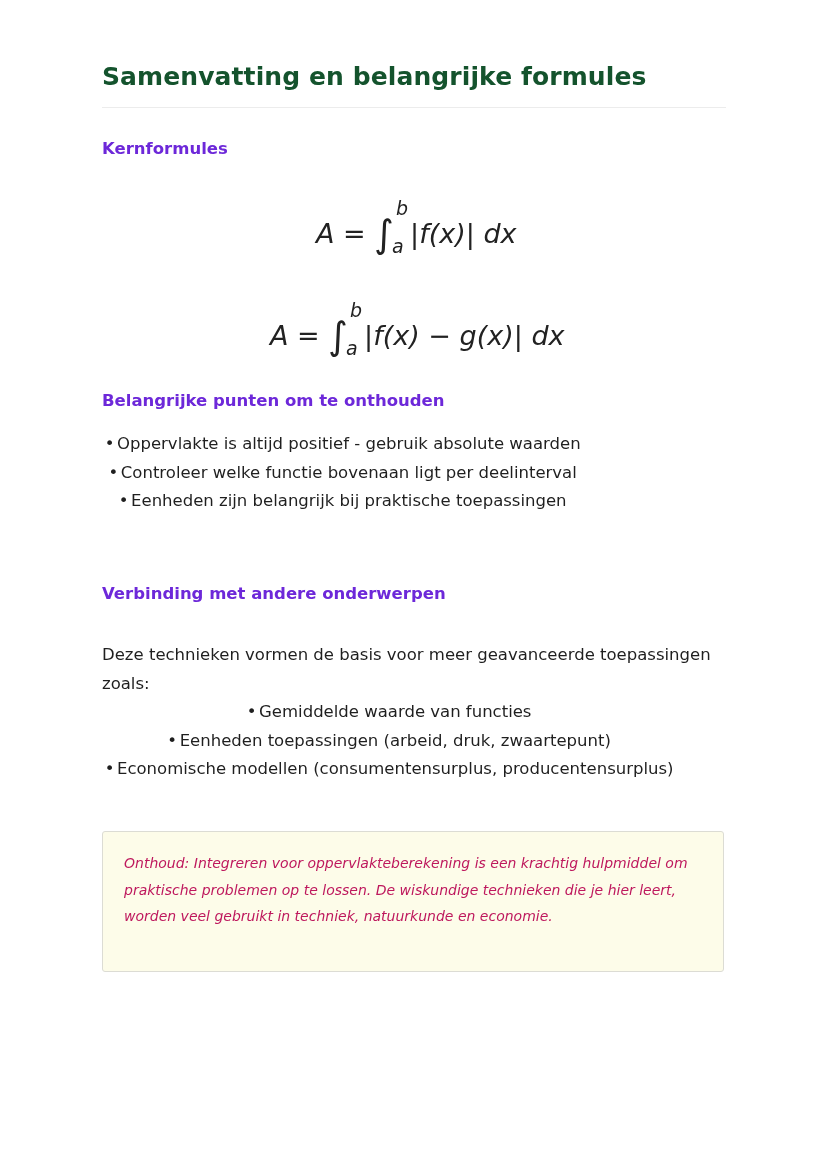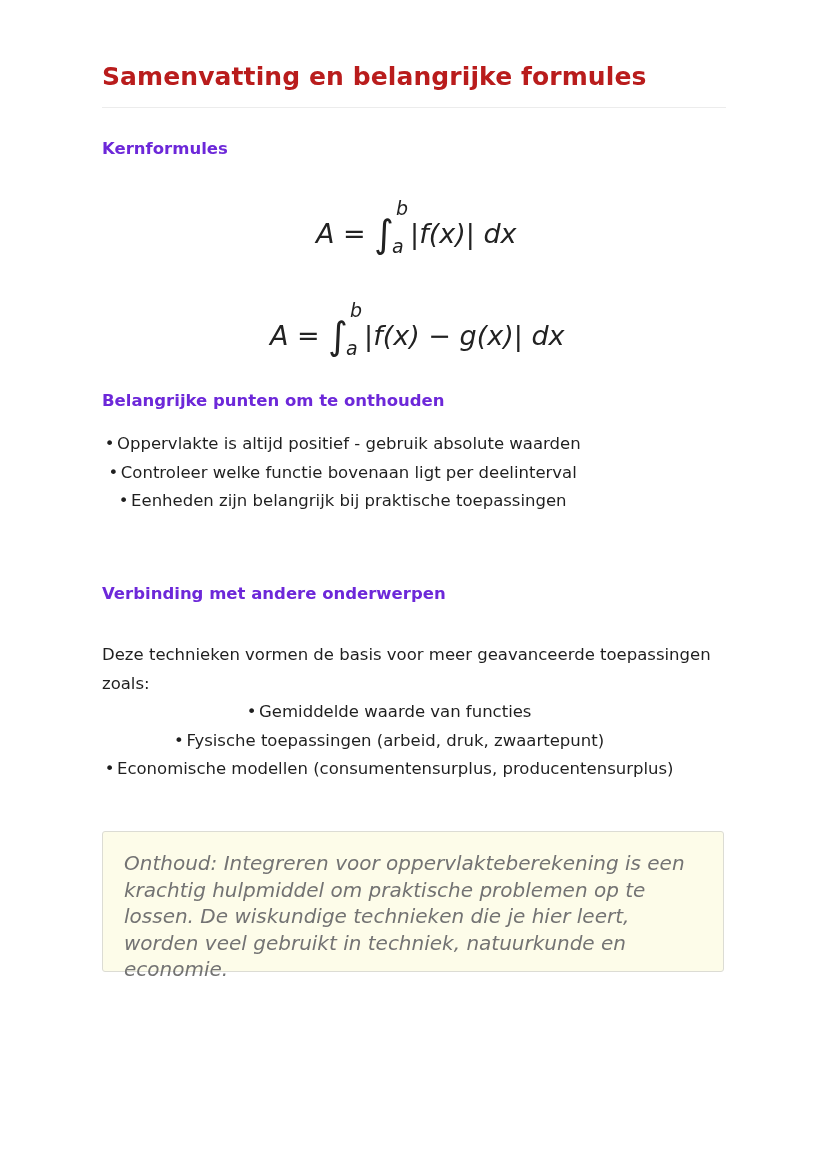--- a/index.html
+++ b/index.html
@@ -1,38 +1,38 @@
 <!DOCTYPE html>
 <html><head>
 <meta charset="utf-8">
 <style>
   html, body { margin: 0; padding: 0; background: #ffffff; }
   body { width: 828px; height: 1171px; position: relative; overflow: hidden;
          font-family: "DejaVu Sans", sans-serif; color: #1f1f1f; }
   .page { position: absolute; left: 102px; top: 0; width: 624px; }
   h1 { position: absolute; left: 0; top: 62px; margin: 0; font-size: 25px; font-weight: bold;
-       color: #b91c1c; letter-spacing: 0.1px; white-space: nowrap; }
+       color: #14532d; letter-spacing: 0.1px; white-space: nowrap; }
   .divider { position: absolute; left: 0; top: 107px; width: 624px; height: 1px; background: #ececec; }
   h2 { position: absolute; left: 0; margin: 0; font-size: 16.5px; font-weight: bold; color: #6d28d9; white-space: nowrap; }
   .formula { position: absolute; font-family: "DejaVu Sans", sans-serif; font-size: 27px; color: #222;
              white-space: nowrap; }
   .formula .it { font-style: italic; }
   .formula .int { font-size: 38px; position: relative; top: 4px; font-style: normal; margin-right: 2px; }
   .formula .lims { display: inline-block; position: relative; width: 14px; height: 30px; vertical-align: middle; }
   .formula .ub, .formula .lb { position: absolute; left: 0; font-size: 19px; font-style: italic; }
   .formula .ub { top: -24px; }
   .formula .lb { top: 14px; left: -4px; }
   ul.bullets { position: absolute; left: 0; margin: 0; padding: 0; list-style: none; font-size: 16.5px; color: #1f1f1f; }
   ul.bullets li { height: 28.5px; line-height: 28.5px; white-space: nowrap; text-align: center; }
   ul.bullets li .dot { display: inline-block; width: 15px; }
   p.body { position: absolute; left: 0; margin: 0; font-size: 16.5px; line-height: 28.5px; width: 624px; color: #1f1f1f; }
   .note { position: absolute; left: 0; top: 831px; width: 622px; height: 141px; background: #fdfce9;
           border: 1px solid #dcdcd4; border-radius: 3px; box-sizing: border-box; }
   .note p { margin: 0; position: absolute; left: 21px; top: 18px; width: 580px; font-style: italic;
-            font-size: 20px; line-height: 26.5px; color: #737373; }
+            font-size: 14px; line-height: 26.5px; color: #be185d; }
 </style>
 </head>
 <body>
 
 <div class="page">
   <h1>Samenvatting en belangrijke formules</h1>
   <div class="divider"></div>
 
   <h2 style="top:139px;">Kernformules</h2>
 
@@ -57,20 +57,20 @@
     <li><span class="dot">•</span><span>Controleer welke functie bovenaan ligt per deelinterval</span></li>
     <li><span class="dot">•</span><span>Eenheden zijn belangrijk bij praktische toepassingen</span></li>
   </ul>
 
   <h2 style="top:584px;">Verbinding met andere onderwerpen</h2>
 
   <p class="body" style="top:641px;">Deze technieken vormen de basis voor meer geavanceerde toepassingen zoals:</p>
 
   <ul class="bullets" style="top:698px;">
     <li><span class="dot">•</span><span>Gemiddelde waarde van functies</span></li>
-    <li><span class="dot">•</span><span>Fysische toepassingen (arbeid, druk, zwaartepunt)</span></li>
+    <li><span class="dot">•</span><span>Eenheden toepassingen (arbeid, druk, zwaartepunt)</span></li>
     <li><span class="dot">•</span><span>Economische modellen (consumentensurplus, producentensurplus)</span></li>
   </ul>
 
   <div class="note">
     <p>Onthoud: Integreren voor oppervlakteberekening is een krachtig hulpmiddel om praktische problemen op te lossen. De wiskundige technieken die je hier leert, worden veel gebruikt in techniek, natuurkunde en economie.</p>
   </div>
 </div>
 
 </body></html>

